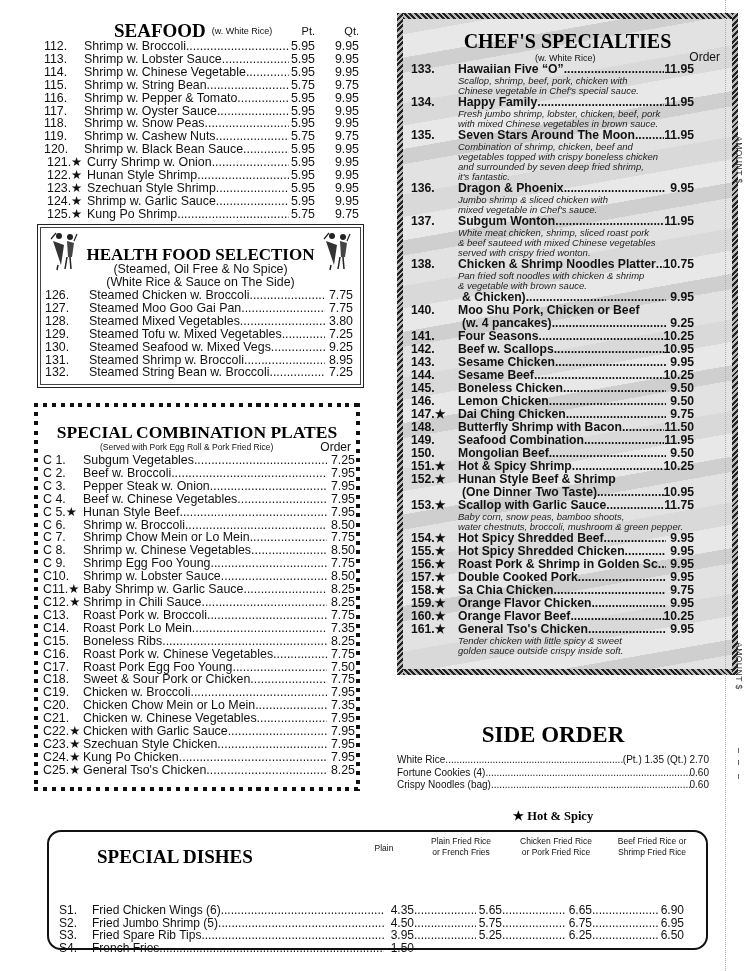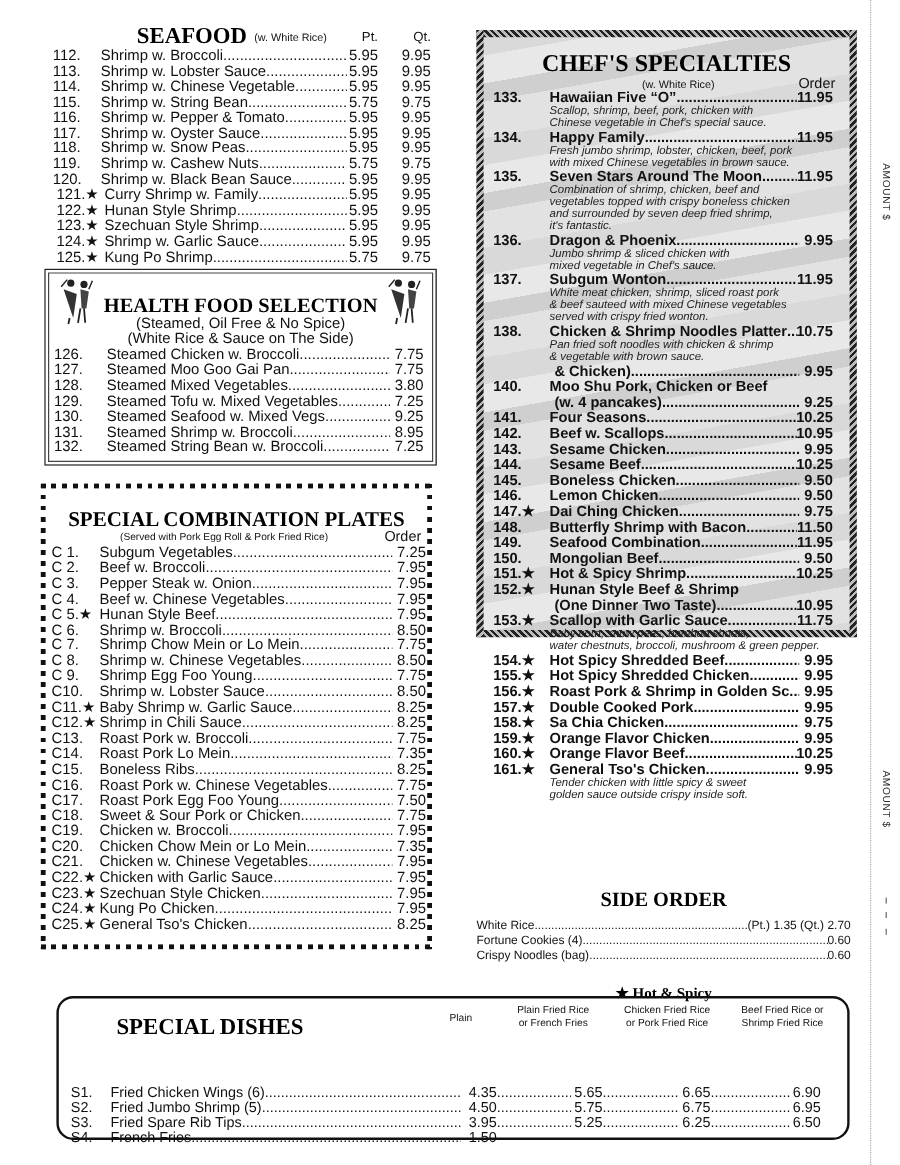--- a/index.html
+++ b/index.html
@@ -48,41 +48,42 @@
     background-image: repeating-linear-gradient(180deg, #111 0 4px, transparent 4px 9.2px); }
   #combo .title { position: absolute; top: 19px; left: 0; right: 0; text-align: center; font-size: 17.5px; }
   #combo .sub { position: absolute; top: 39px; left: 66px; font-size: 8.5px; }
   #combo .order-hdr { position: absolute; top: 37px; right: 9px; font-size: 12px; }
   #combo .list { position: absolute; left: 9px; top: 51px; width: 312px; }
   #combo .num { width: 40px; }
   #combo .price { width: 28px; }
 
   
   #chef {
-    left: 397px; top: 25px; width: 317px; height: 506px;
+    left: 397px; top: 13px; width: 317px; height: 662px;
     background: repeating-linear-gradient(170deg, #d9d9d9 0 22px, #e8e8e8 22px 45px, #cfcfcf 45px 60px, #e2e2e2 60px 90px);
+    padding-left: 24px;
   }
   .bd-top, .bd-bot { position: absolute; left: 0; right: 0; height: 6px;
     background: repeating-linear-gradient(45deg, #222 0 2px, #bbb 2px 4px); }
   .bd-left, .bd-right { position: absolute; top: 0; bottom: 0; width: 6px;
     background: repeating-linear-gradient(135deg, #222 0 2px, #bbb 2px 4px); }
   .bd-top { top: 0; } .bd-bot { bottom: 0; } .bd-left { left: 0; } .bd-right { right: 0; }
   #chef .title { position: absolute; top: 17px; left: 0; right: 0; text-align: center; font-size: 20px; }
   #chef .sub { position: absolute; top: 40px; left: 138px; font-size: 9px; }
   #chef .order-hdr { position: absolute; top: 37px; right: 18px; font-size: 12px; }
   #chef .list { position: absolute; left: 14px; top: 50px; width: 283px; }
   #chef .row { font-weight: bold; font-size: 12.2px; line-height: 13px; }
   #chef .num { width: 47px; }
   #chef .price { min-width: 28px; }
   #chef .desc { font-style: italic; font-size: 9.5px; line-height: 10px; margin-left: 47px; color: #222; white-space: pre-line; }
   #chef .cont { padding-left: 4px; }
 
   
   #side { left: 397px; top: 719px; width: 312px; }
-  #side .title { text-align: center; font-size: 17px; margin: 21px 0 6px 0; }
+  #side .title { text-align: center; font-size: 23px; margin: 3px 0 6px 0; }
   #side .row { font-size: 10px; line-height: 12.6px; }
   #side .hot { text-align: center; font-size: 12.5px; margin-top: 16px; }
 
   
   #special {
     left: 47px; top: 830px; width: 657px; height: 116px;
     border: 2.5px solid #111; border-radius: 14px;
   }
   #special .title { position: absolute; left: 48px; top: 14px; font-size: 19px; }
   #special .hdr { position: absolute; font-size: 8.5px; line-height: 11px; text-align: center; }
@@ -169,21 +170,21 @@
       </div>
       <div class="row">
         <span class="num">120.</span>
         <span class="name">Shrimp w. Black Bean Sauce</span>
         <span class="dots"></span>
         <span class="price pt">5.95</span>
         <span class="price qt">9.95</span>
       </div>
       <div class="row">
         <span class="num star">121.★</span>
-        <span class="name">Curry Shrimp w. Family</span>
+        <span class="name">Curry Shrimp w. Onion</span>
         <span class="dots"></span>
         <span class="price pt">5.95</span>
         <span class="price qt">9.95</span>
       </div>
       <div class="row">
         <span class="num star">122.★</span>
         <span class="name">Hunan Style Shrimp</span>
         <span class="dots"></span>
         <span class="price pt">5.95</span>
         <span class="price qt">9.95</span>

